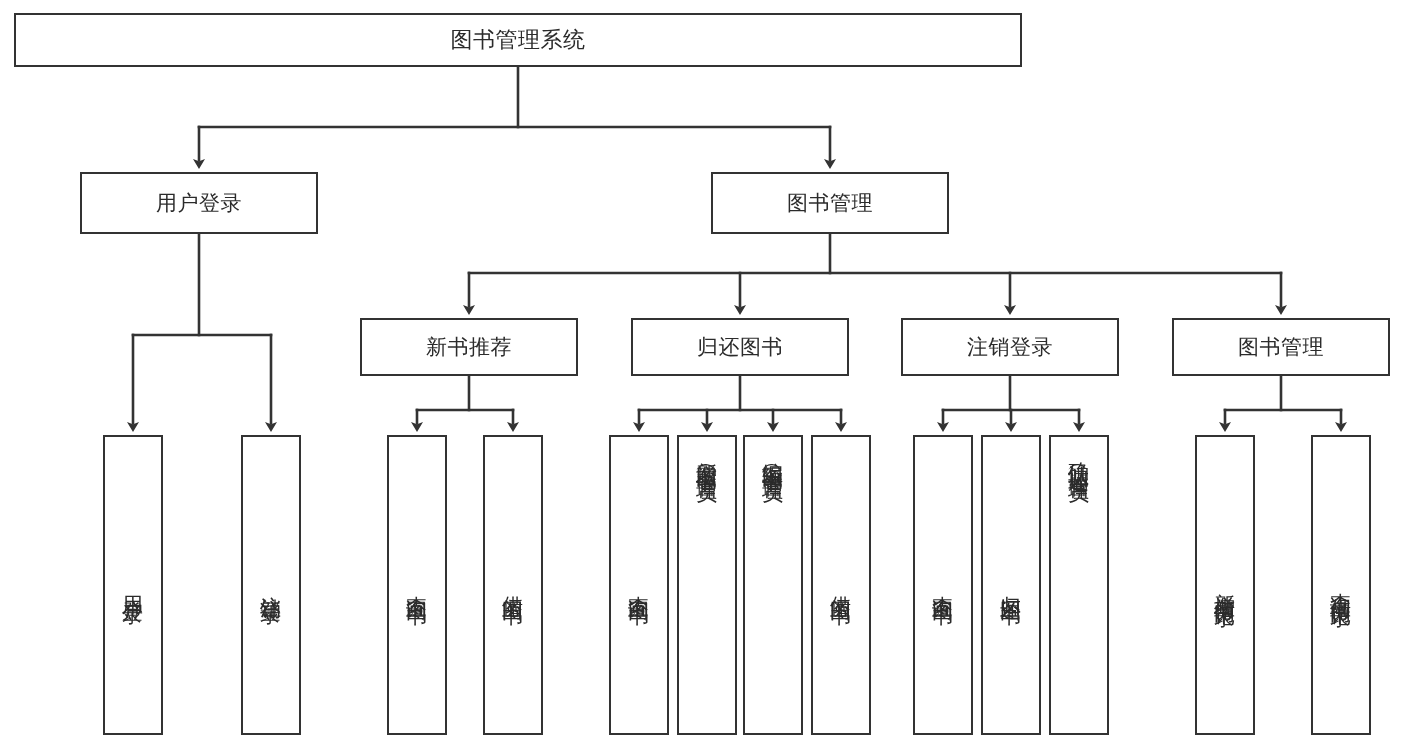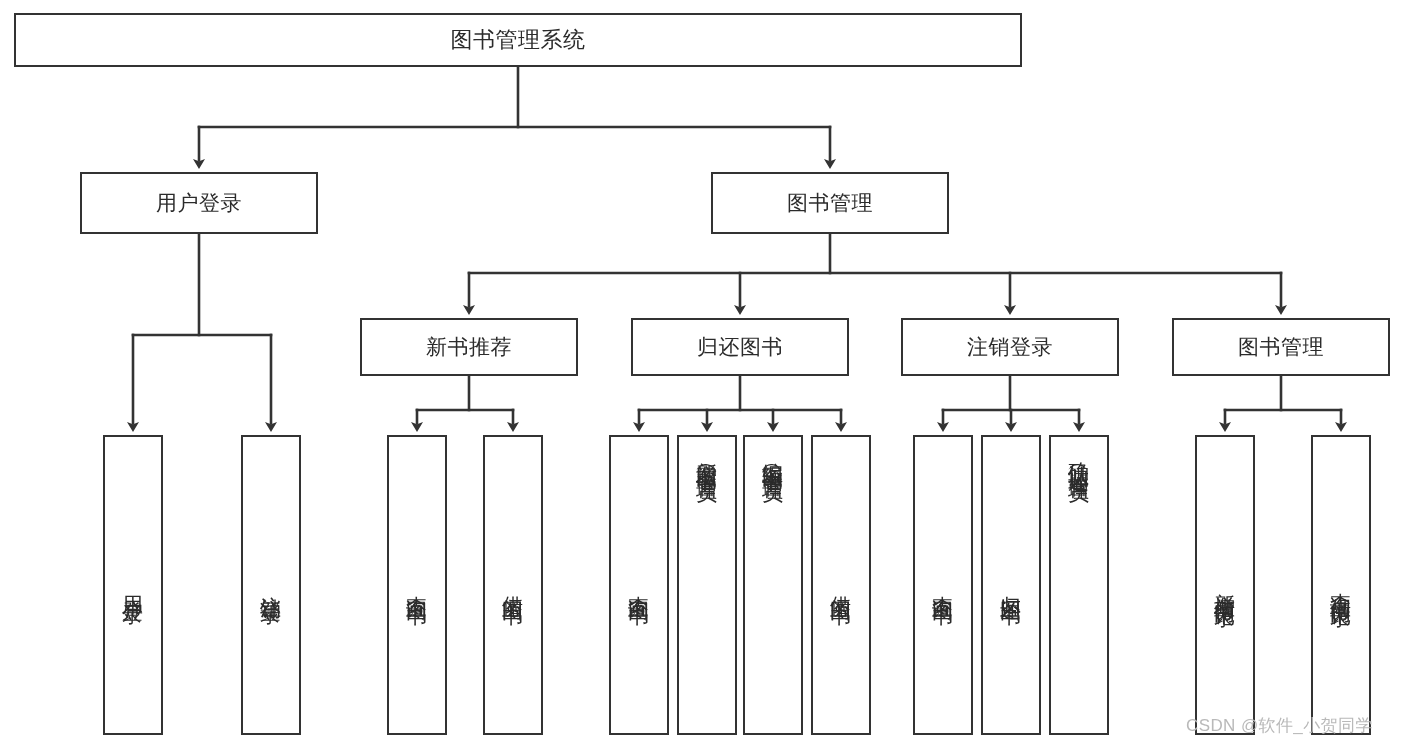--- a/index.html
+++ b/index.html
@@ -224,15 +224,14 @@
     <span class="node-label">确认归还（管理员）</span>
   </div>
 
   <div class="node vertical" style="left:1195px;">
     <span class="node-label">新增借阅记录</span>
   </div>
   <div class="node vertical" style="left:1311px;">
     <span class="node-label">查询借阅记录</span>
   </div>
 
-  <div id="watermark">CSDN @软件_小贺同学</div>
 
 </div>
 
 </body></html>

